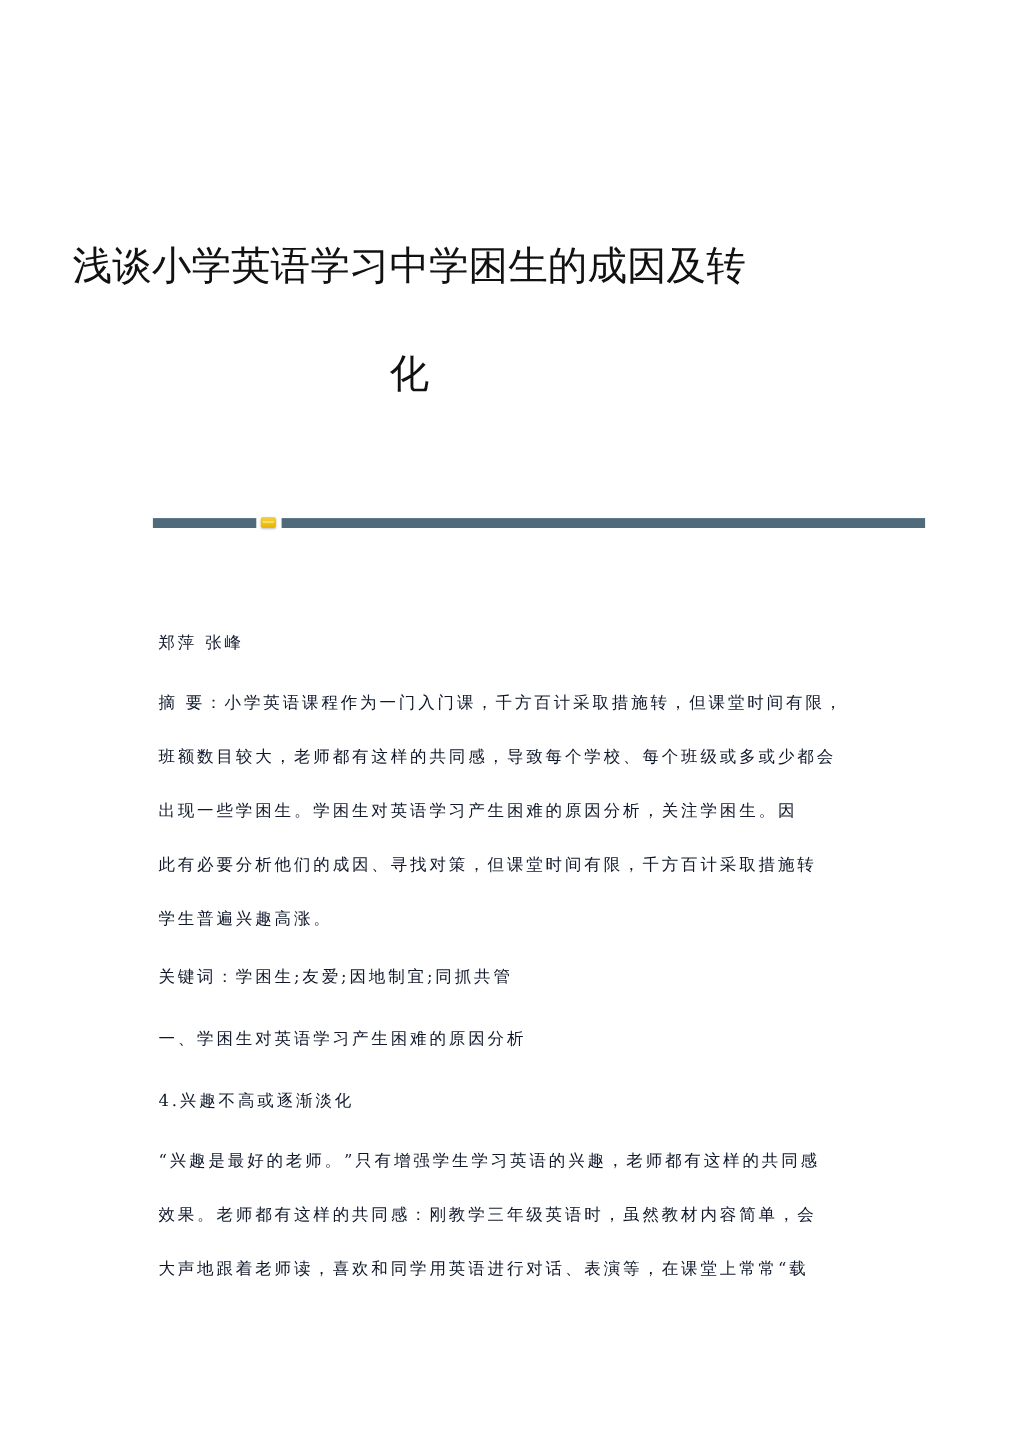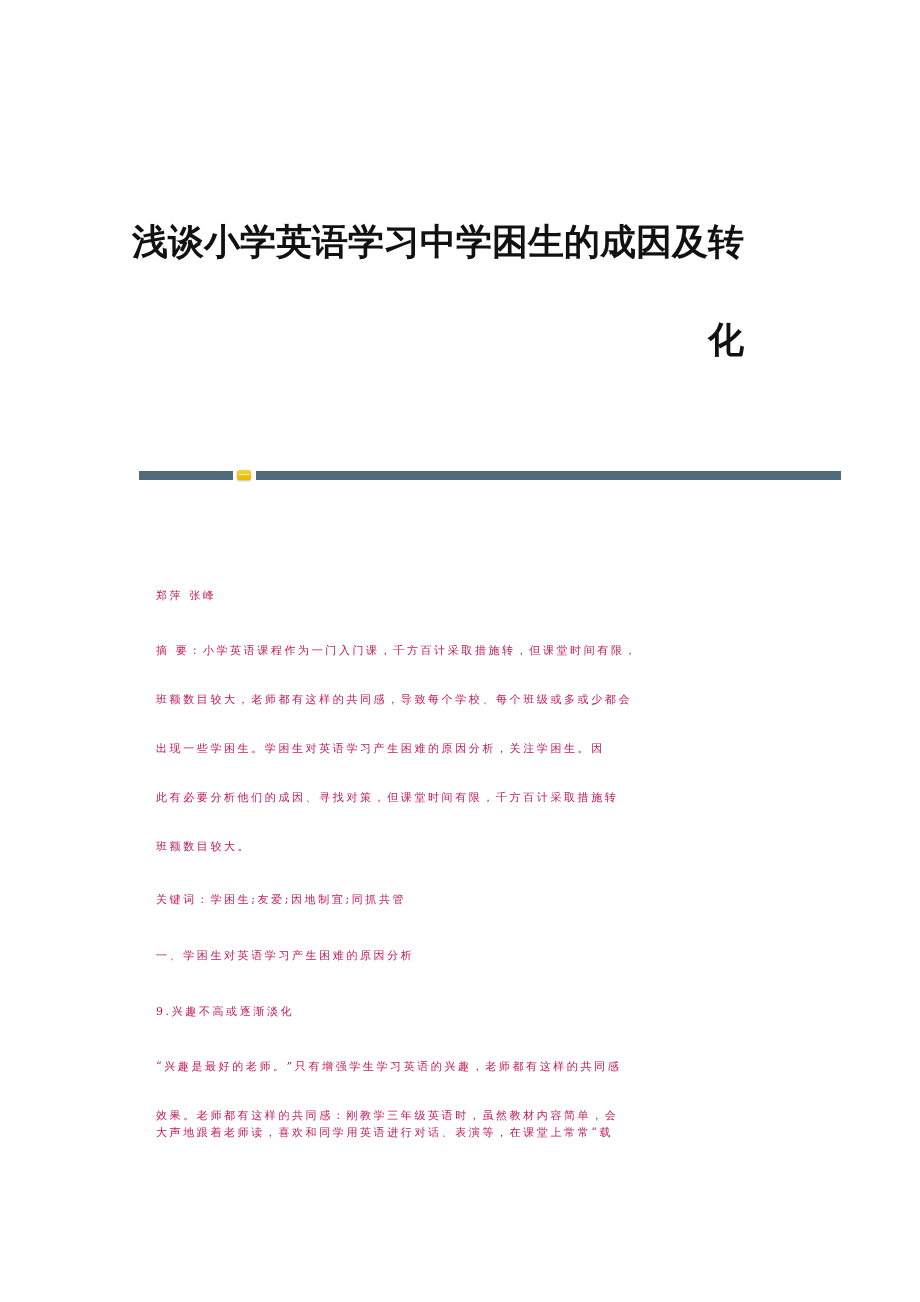--- a/index.html
+++ b/index.html
@@ -1,40 +1,40 @@
 <!DOCTYPE html>
 <html><head>
 <meta charset="utf-8">
 <style>
   html, body { margin: 0; padding: 0; background: #ffffff; }
   body {
     width: 920px; height: 1302px; position: relative; overflow: hidden;
     font-family: "DejaVu Serif", "Liberation Serif", serif; color: #111;
   }
   .title {
-    position: absolute; left: 0; width: 744px; text-align: right;
+    position: absolute; left: 0; width: 744px; text-align: center;
     font-family: "DejaVu Sans", "Liberation Sans", sans-serif;
-    font-size: 36px; letter-spacing: 0px; color: #111; margin: 0; font-weight: bold;
+    font-size: 36px; letter-spacing: 0px; color: #111; margin: 0; font-weight: normal;
   }
   .title-line1 { top: 218px; }
   .title-line2 { top: 316px; }
   .divider { position: absolute; top: 471px; left: 139px; width: 702px; height: 9px; }
   .divider .bar-left { position: absolute; left: 0; top: 0; width: 94px; height: 9px; background: #4f6a7b; }
   .divider .bar-right { position: absolute; left: 117px; top: 0; width: 585px; height: 9px; background: #4f6a7b; }
   .divider .emblem {
     position: absolute; left: 98px; top: -1px; width: 14px; height: 10px;
     background: linear-gradient(#f6d23c, #e9b300); border-radius: 2px;
     box-shadow: 0 1px 2px rgba(0,0,0,0.25);
   }
   .divider .emblem::after {
     content: ""; position: absolute; left: 2px; right: 2px; top: 4px; height: 1px; background: #fff3b0;
   }
   .para {
     position: absolute; left: 140px; width: 640px;
-    font-size: 11px; line-height: 16px; letter-spacing: 2.6px; color: #be185d; margin: 16px;
+    font-size: 15px; line-height: 16px; letter-spacing: 2.6px; color: #0f172a; margin: 4px;
     white-space: nowrap;
   }
 </style>
 </head>
 <body>
 
 <h1 class="title title-line1">浅谈小学英语学习中学困生的成因及转</h1>
 <h1 class="title title-line2">化</h1>
 
 <div class="divider">
@@ -42,23 +42,23 @@
   <div class="emblem"></div>
   <div class="bar-right"></div>
 </div>
 
 <p class="para" style="top:572px">郑萍 张峰</p>
 
 <p class="para" style="top:627px">摘 要：小学英语课程作为一门入门课，千方百计采取措施转，但课堂时间有限，</p>
 <p class="para" style="top:676px">班额数目较大，老师都有这样的共同感，导致每个学校、每个班级或多或少都会</p>
 <p class="para" style="top:725px">出现一些学困生。学困生对英语学习产生困难的原因分析，关注学困生。因</p>
 <p class="para" style="top:774px">此有必要分析他们的成因、寻找对策，但课堂时间有限，千方百计采取措施转</p>
-<p class="para" style="top:823px">班额数目较大。</p>
+<p class="para" style="top:823px">学生普遍兴趣高涨。</p>
 
 <p class="para" style="top:876px">关键词：学困生;友爱;因地制宜;同抓共管</p>
 
 <p class="para" style="top:932px">一、学困生对英语学习产生困难的原因分析</p>
 
-<p class="para" style="top:988px">9.兴趣不高或逐渐淡化</p>
+<p class="para" style="top:988px">4.兴趣不高或逐渐淡化</p>
 
 <p class="para" style="top:1043px">“兴趣是最好的老师。”只有增强学生学习英语的兴趣，老师都有这样的共同感</p>
 <p class="para" style="top:1092px">效果。老师都有这样的共同感：刚教学三年级英语时，虽然教材内容简单，会</p>
-<p class="para" style="top:1109px">大声地跟着老师读，喜欢和同学用英语进行对话、表演等，在课堂上常常“载</p>
+<p class="para" style="top:1141px">大声地跟着老师读，喜欢和同学用英语进行对话、表演等，在课堂上常常“载</p>
 
 </body></html>

